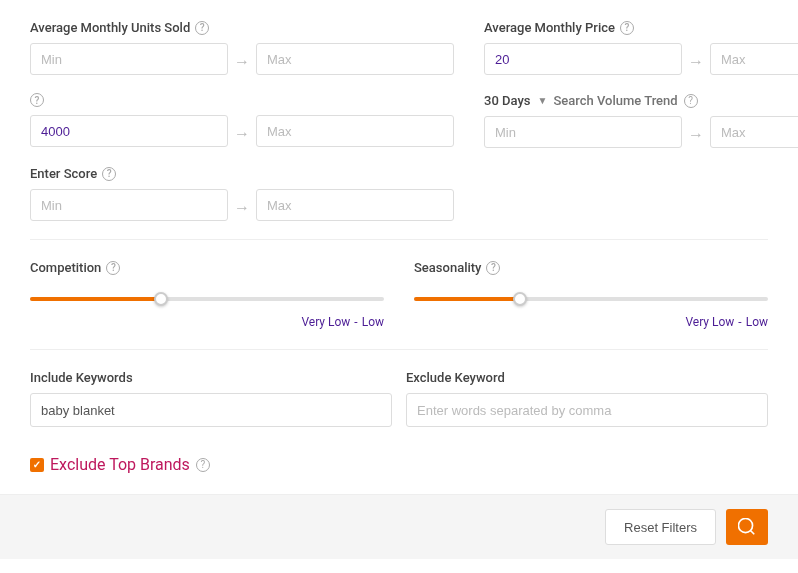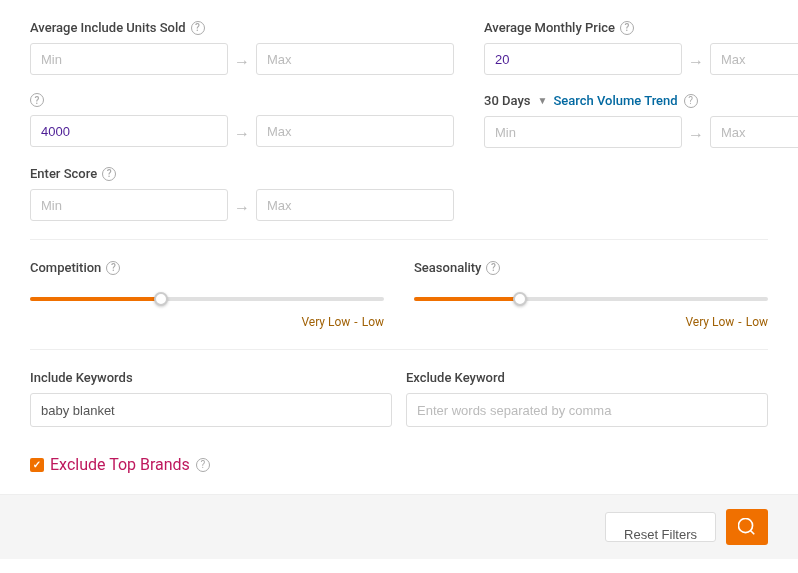--- a/index.html
+++ b/index.html
@@ -137,21 +137,21 @@
       transform: translateY(-50%);
       cursor: pointer;
       box-shadow: 0 1px 3px rgba(0,0,0,0.2);
     }
 
     .slider-values {
       display: flex;
       justify-content: flex-end;
       margin-top: 6px;
       font-size: 12px;
-      color: #a16207;
+      color: #4c1d95;
     }
 
     .keywords-row {
       display: flex;
       gap: 14px;
       margin-bottom: 18px;
     }
 
     .keyword-group {
       flex: 1;
@@ -217,22 +217,22 @@
       border-top: 1px solid #eee;
       padding: 14px 30px;
       display: flex;
       justify-content: flex-end;
       align-items: center;
       gap: 10px;
       margin-top: 10px;
     }
 
     .reset-btn {
-      height: 24px;
-      padding: 14px 18px;
+      height: 36px;
+      padding: 8px 18px;
       border: 1px solid #ddd;
       background: white;
       border-radius: 3px;
       font-size: 13px;
       color: #555;
       cursor: pointer;
     }
 
     .search-btn {
       width: 42px;
@@ -275,21 +275,21 @@
     }
   </style>
 </head>
 <body>
 
 <div class="main-content">
 
   <div class="filter-row">
     <div class="filter-group">
       <div class="filter-label">
-        <span>Average Include Units Sold</span>
+        <span>Average Monthly Units Sold</span>
         <span class="help-icon">?</span>
       </div>
       <div class="range-inputs">
         <input type="text" value="" placeholder="Min" style="">
         <span class="range-arrow">→</span>
         <input type="text" value="" placeholder="Max" style="">
       </div>
     </div>
 
     <div class="filter-group">
@@ -316,21 +316,21 @@
         <input type="text" value="" placeholder="Max" style="">
       </div>
     </div>
 
     <div class="filter-group">
       <div class="label-with-dropdown">
         <div class="dropdown-trigger">
           <span>30 Days</span>
           <span class="dropdown-caret">▼</span>
         </div>
-        <span style="font-weight:500; color:#0369a1;">Search Volume Trend</span>
+        <span style="font-weight:500; color:#737373;">Search Volume Trend</span>
         <span class="help-icon">?</span>
       </div>
       <div class="range-inputs">
         <input type="text" value="" placeholder="Min" style="">
         <span class="range-arrow">→</span>
         <input type="text" value="" placeholder="Max" style="">
       </div>
     </div>
   </div>
 

